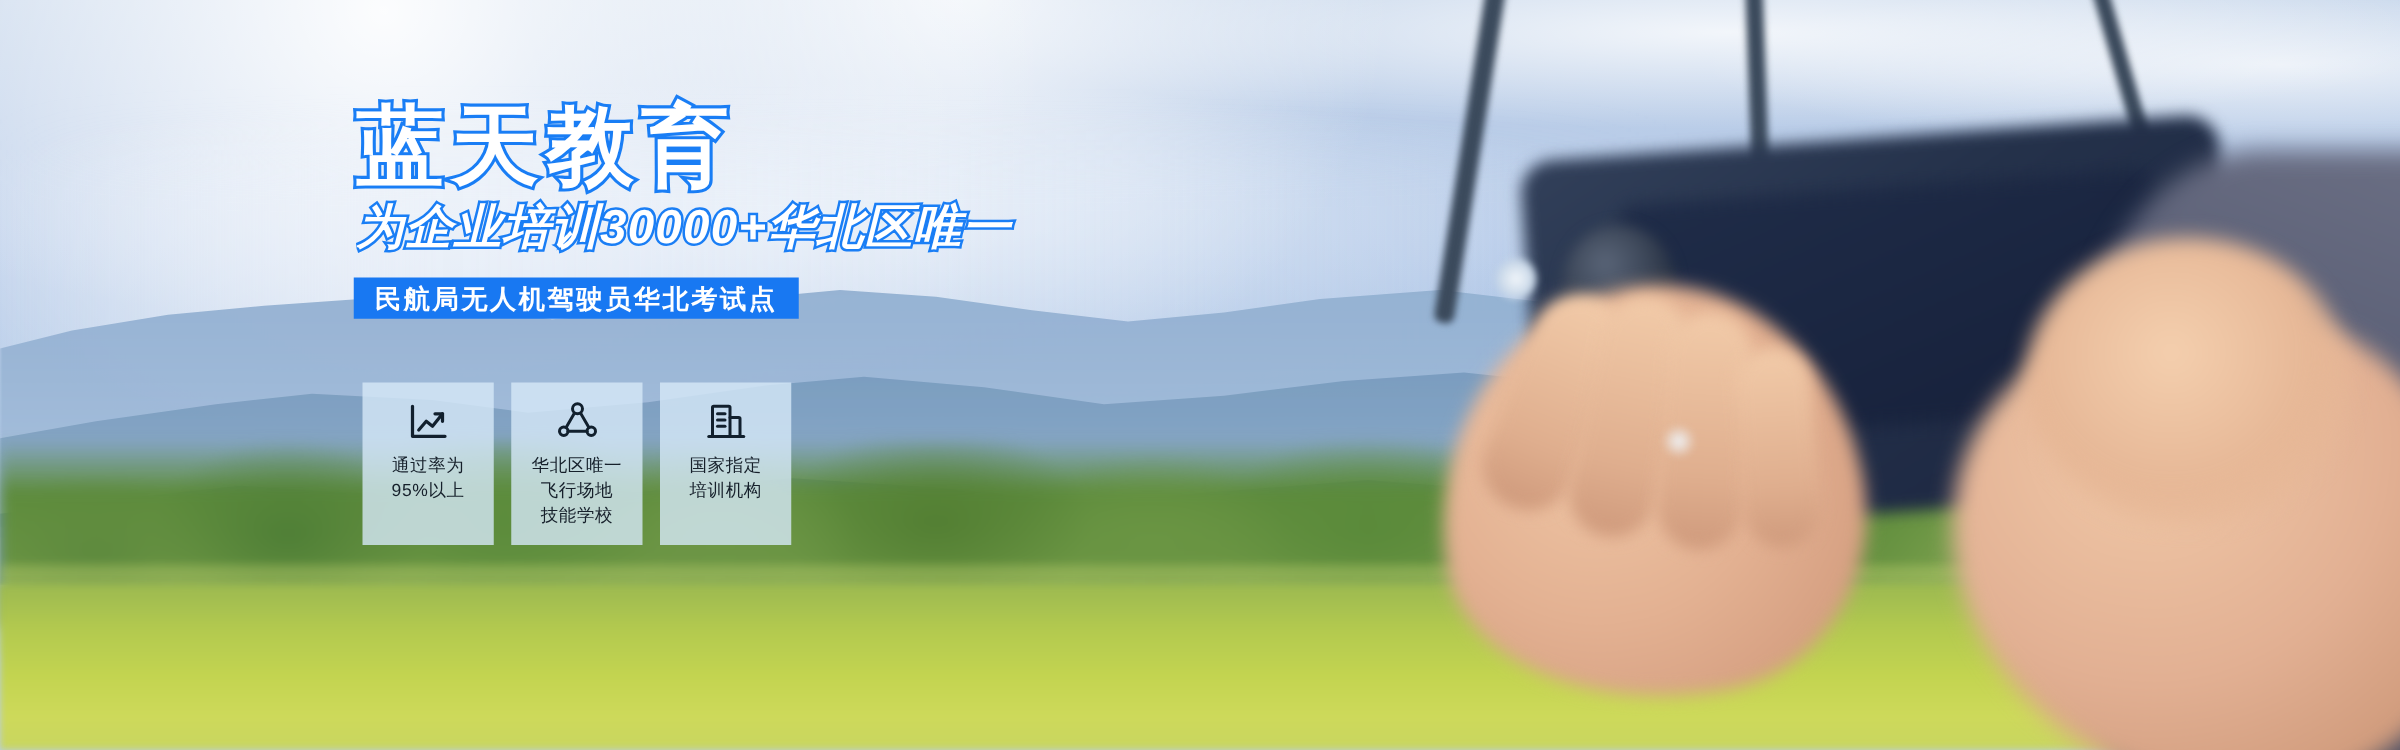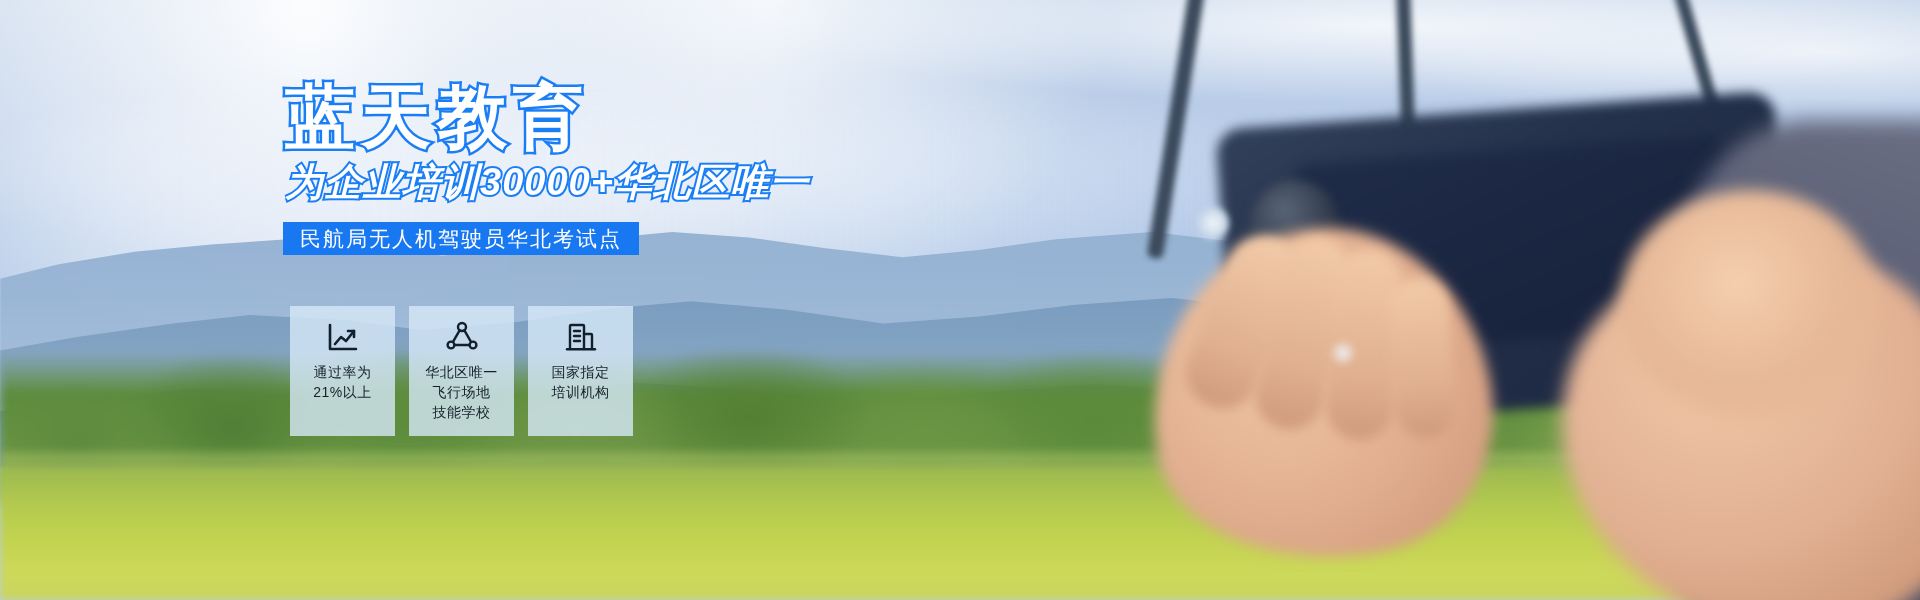--- a/index.html
+++ b/index.html
@@ -161,21 +161,21 @@
     -webkit-text-stroke:4px #1a7ef5;
     paint-order:stroke fill;
     font-style:italic;
     white-space:nowrap;
   }
   .badge{
     position:absolute; left:283px; top:222px;
     height:33px; padding:0 17px;
     background:#1878f2;
     display:flex; align-items:center;
-    color:#ffffff; font-size:21px; letter-spacing:2px; font-weight:400;
+    color:#ffffff; font-size:21px; letter-spacing:2px; font-weight:700;
     white-space:nowrap;
   }
 
   .cards{
     position:absolute; left:290px; top:306px;
     display:flex; gap:14px;
   }
   .card{
     width:105px; min-height:100px;
     background:rgba(214,232,247,.80);
@@ -237,21 +237,21 @@
 
       <div class="card">
         <span class="card-icon">
           <svg width="34" height="34" viewBox="0 0 34 34" fill="none" stroke="#12202e" stroke-width="2.6" stroke-linecap="round" stroke-linejoin="round">
             <path d="M4 5 v24 h26"></path>
             <polyline points="9,24 15,17 20,21 28,11"></polyline>
             <polyline points="22,11 28,11 28,17"></polyline>
           </svg>
         </span>
         <span class="card-text">通过率为
-21%以上</span>
+95%以上</span>
       </div>
 
       <div class="card">
         <span class="card-icon">
           <svg width="34" height="34" viewBox="0 0 34 34" fill="none" stroke="#12202e" stroke-width="2.4" stroke-linecap="round" stroke-linejoin="round">
             <circle cx="17" cy="7" r="4"></circle>
             <circle cx="6" cy="25" r="3.4"></circle>
             <circle cx="28" cy="25" r="3.4"></circle>
             <line x1="14.6" y1="10.4" x2="8" y2="21.8"></line>
             <line x1="19.4" y1="10.4" x2="26" y2="21.8"></line>

